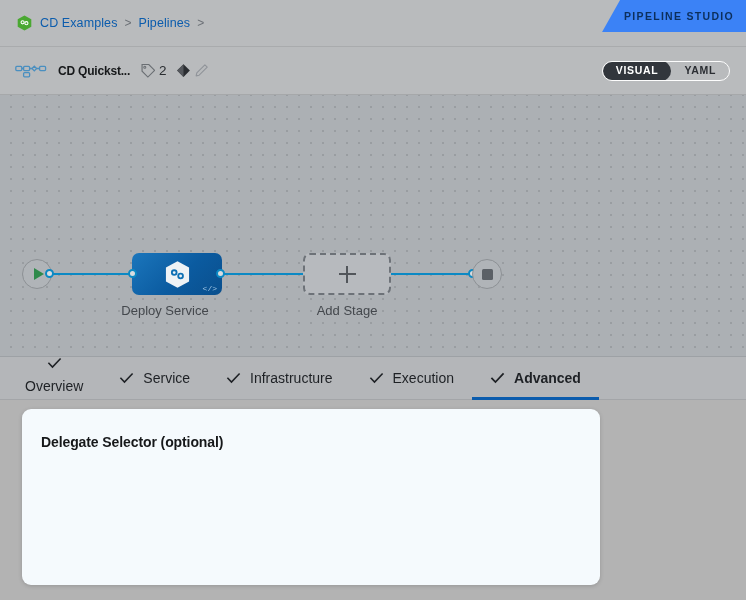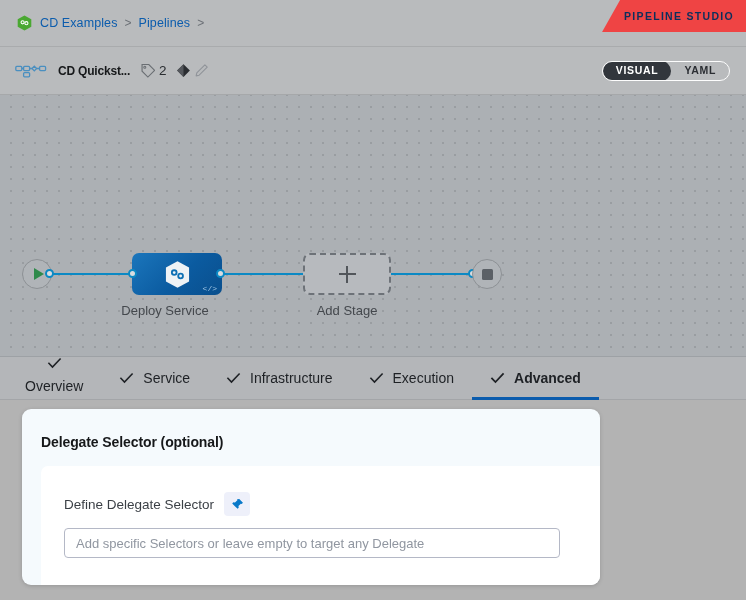--- a/index.html
+++ b/index.html
@@ -32,21 +32,21 @@
     color: #0b5cad; font-size: 12.5px; letter-spacing: .1px;
     text-decoration: none; white-space: nowrap;
   }
   .bc-sep {
     color: #6b7076; font-size: 12px; margin: 0 7px; user-select: none;
   }
   .studio-tag {
     position: absolute; right: 0; top: 0;
     height: 32px; padding: 0 12px 0 22px;
     display: flex; align-items: center;
-    background: #ef4444;
+    background: #3b82f6;
     color: #0c2f5c; font-size: 10.5px; font-weight: bold;
     letter-spacing: 1.3px;
     clip-path: polygon(18px 0, 100% 0, 100% 100%, 0 100%);
   }
 
   
   .title-bar {
     position: absolute; top: 47px; left: 0;
     width: 746px; height: 48px;
     background: #b9bbbd;
@@ -332,26 +332,15 @@
             <path d="M1.4 6.3l4.4 4.6L14.6 1.6" fill="none" stroke="#1e2125" stroke-width="1.9"></path>
           </svg>
       </span>
       <span>Advanced</span>
     </div>
   </div>
 
   <div class="ds-card">
     <div class="ds-heading">Delegate Selector (optional)</div>
 
-    <div class="ds-inner">
-      <div class="ds-row">
-        <span class="ds-label">Define Delegate Selector</span>
-        <button class="pin-btn">
-          <svg width="13" height="13" viewBox="0 0 16 16">
-            <path d="M10.2 1.3l4.5 4.5-1.5 1.5-1.1-.3-2.9 2.9.3 2-1.4 1.4-3.3-3.3-3.3 3.3.0-.0 3.3-3.3-3.3-3.3 1.4-1.4 2 .3 2.9-2.9-.3-1.1z" fill="#0a7ac9"></path>
-          </svg>
-        </button>
-      </div>
-      <input class="ds-input" type="text" placeholder="Add specific Selectors or leave empty to target any Delegate" style="">
-    </div>
   </div>
 
 </div>
 
 </body></html>

